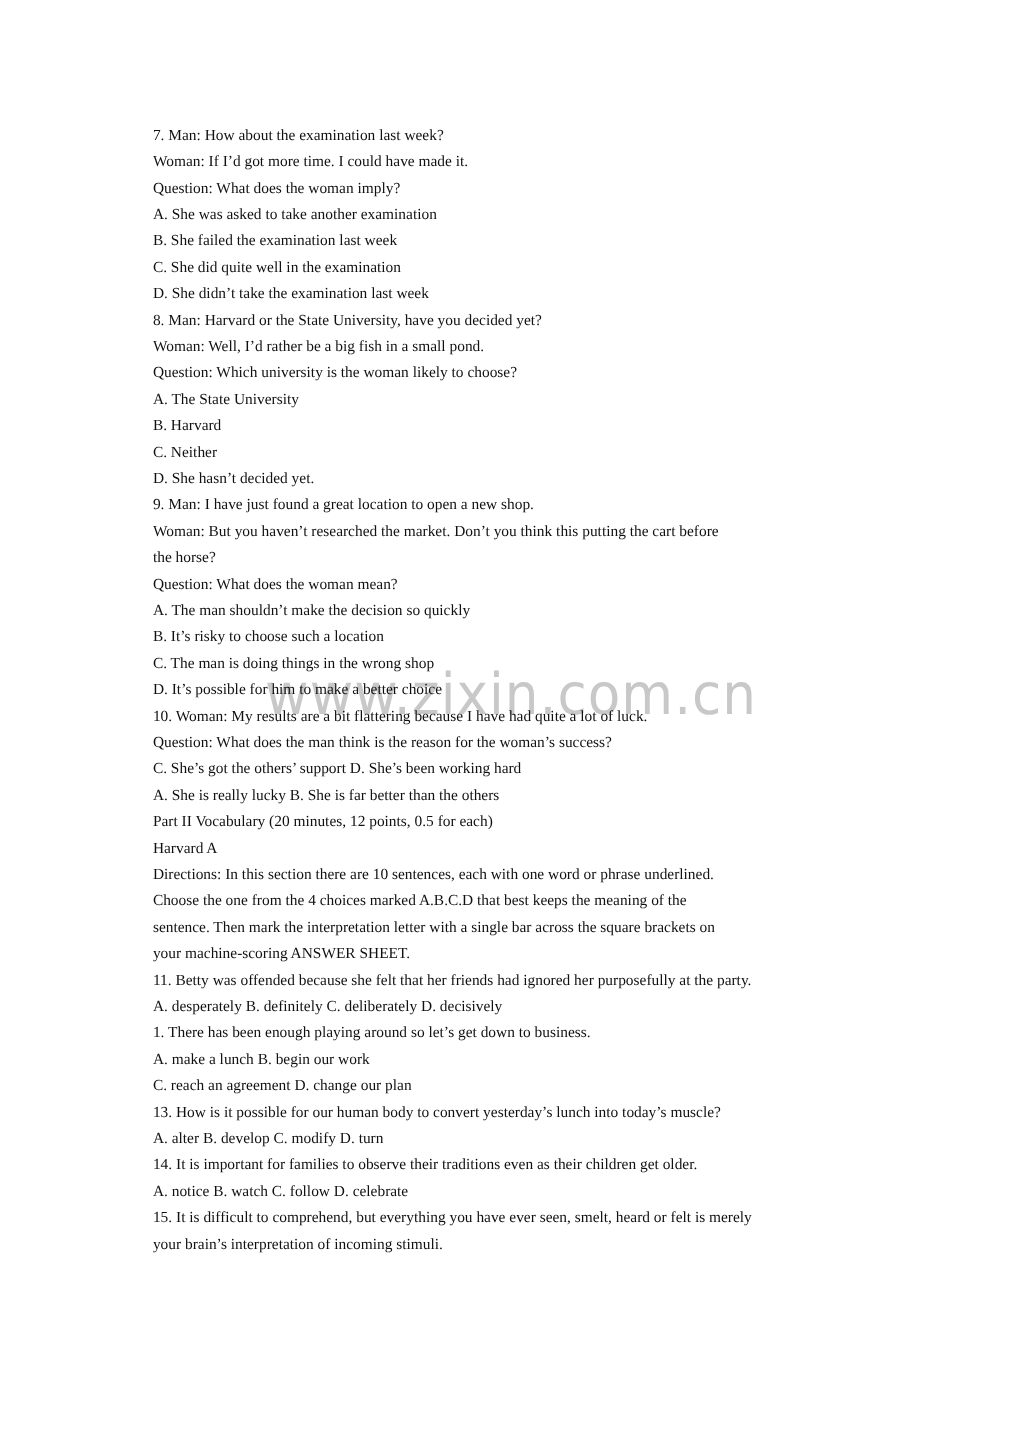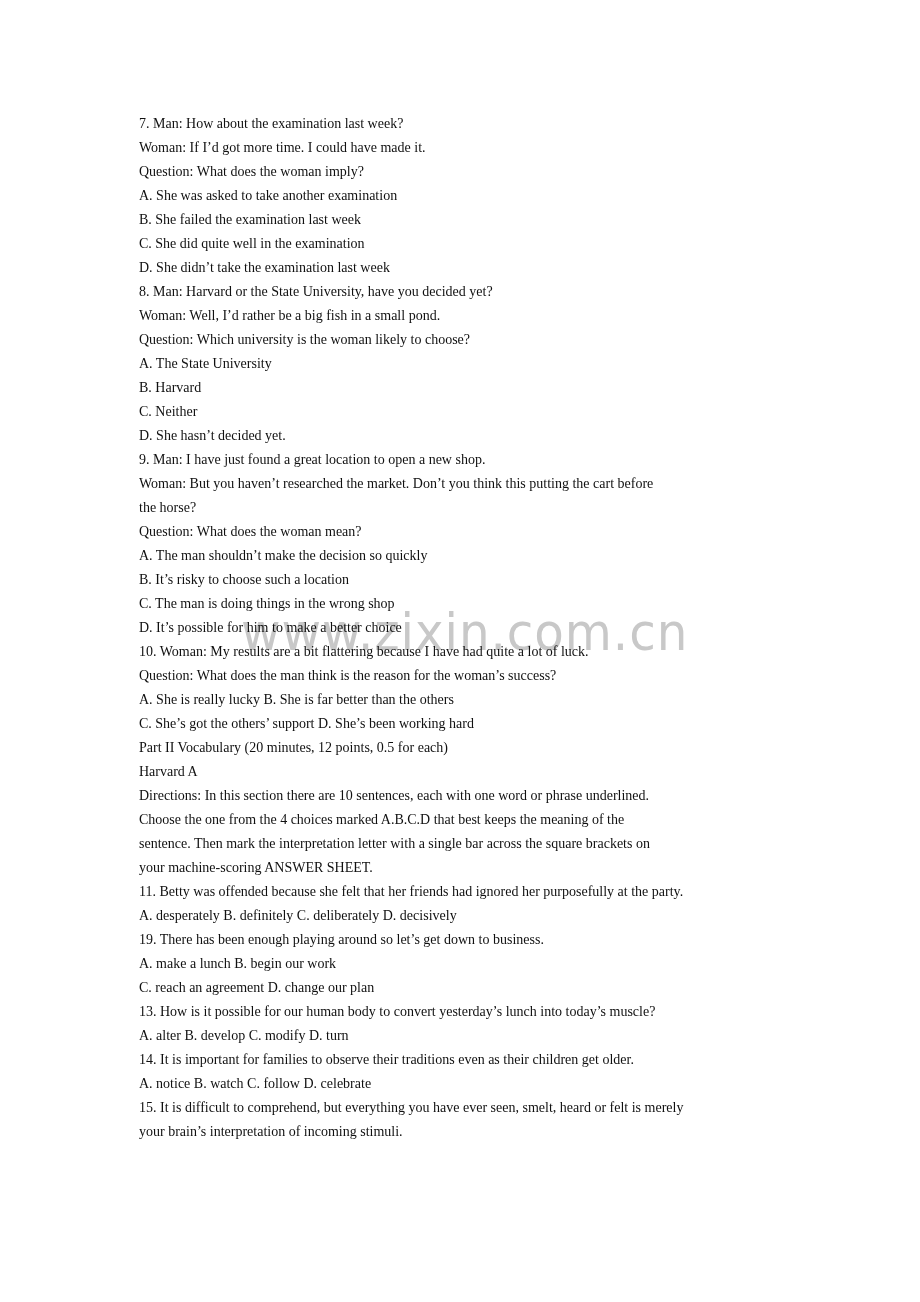--- a/index.html
+++ b/index.html
@@ -67,31 +67,31 @@
       <p class="line">9. Man: I have just found a great location to open a new shop.</p>
       <p class="line">Woman: But you haven’t researched the market. Don’t you think this putting the cart before</p>
       <p class="line">the horse?</p>
       <p class="line">Question: What does the woman mean?</p>
       <p class="line">A. The man shouldn’t make the decision so quickly</p>
       <p class="line">B. It’s risky to choose such a location</p>
       <p class="line">C. The man is doing things in the wrong shop</p>
       <p class="line">D. It’s possible for him to make a better choice</p>
       <p class="line">10. Woman: My results are a bit flattering because I have had quite a lot of luck.</p>
       <p class="line">Question: What does the man think is the reason for the woman’s success?</p>
+      <p class="line">C. She’s got the others’ support D. She’s been working hard</p>
       <p class="line">A. She is really lucky B. She is far better than the others</p>
-      <p class="line">C. She’s got the others’ support D. She’s been working hard</p>
       <p class="line">Part II Vocabulary (20 minutes, 12 points, 0.5 for each)</p>
       <p class="line">Harvard A</p>
       <p class="line">Directions: In this section there are 10 sentences, each with one word or phrase underlined.</p>
       <p class="line">Choose the one from the 4 choices marked A.B.C.D that best keeps the meaning of the</p>
       <p class="line">sentence. Then mark the interpretation letter with a single bar across the square brackets on</p>
       <p class="line">your machine-scoring ANSWER SHEET.</p>
       <p class="line">11. Betty was offended because she felt that her friends had ignored her purposefully at the party.</p>
       <p class="line">A. desperately B. definitely C. deliberately D. decisively</p>
-      <p class="line">19. There has been enough playing around so let’s get down to business.</p>
+      <p class="line">1. There has been enough playing around so let’s get down to business.</p>
       <p class="line">A. make a lunch B. begin our work</p>
       <p class="line">C. reach an agreement D. change our plan</p>
       <p class="line">13. How is it possible for our human body to convert yesterday’s lunch into today’s muscle?</p>
       <p class="line">A. alter B. develop C. modify D. turn</p>
       <p class="line">14. It is important for families to observe their traditions even as their children get older.</p>
       <p class="line">A. notice B. watch C. follow D. celebrate</p>
       <p class="line">15. It is difficult to comprehend, but everything you have ever seen, smelt, heard or felt is merely</p>
       <p class="line">your brain’s interpretation of incoming stimuli.</p>
     </div>
 </div>

